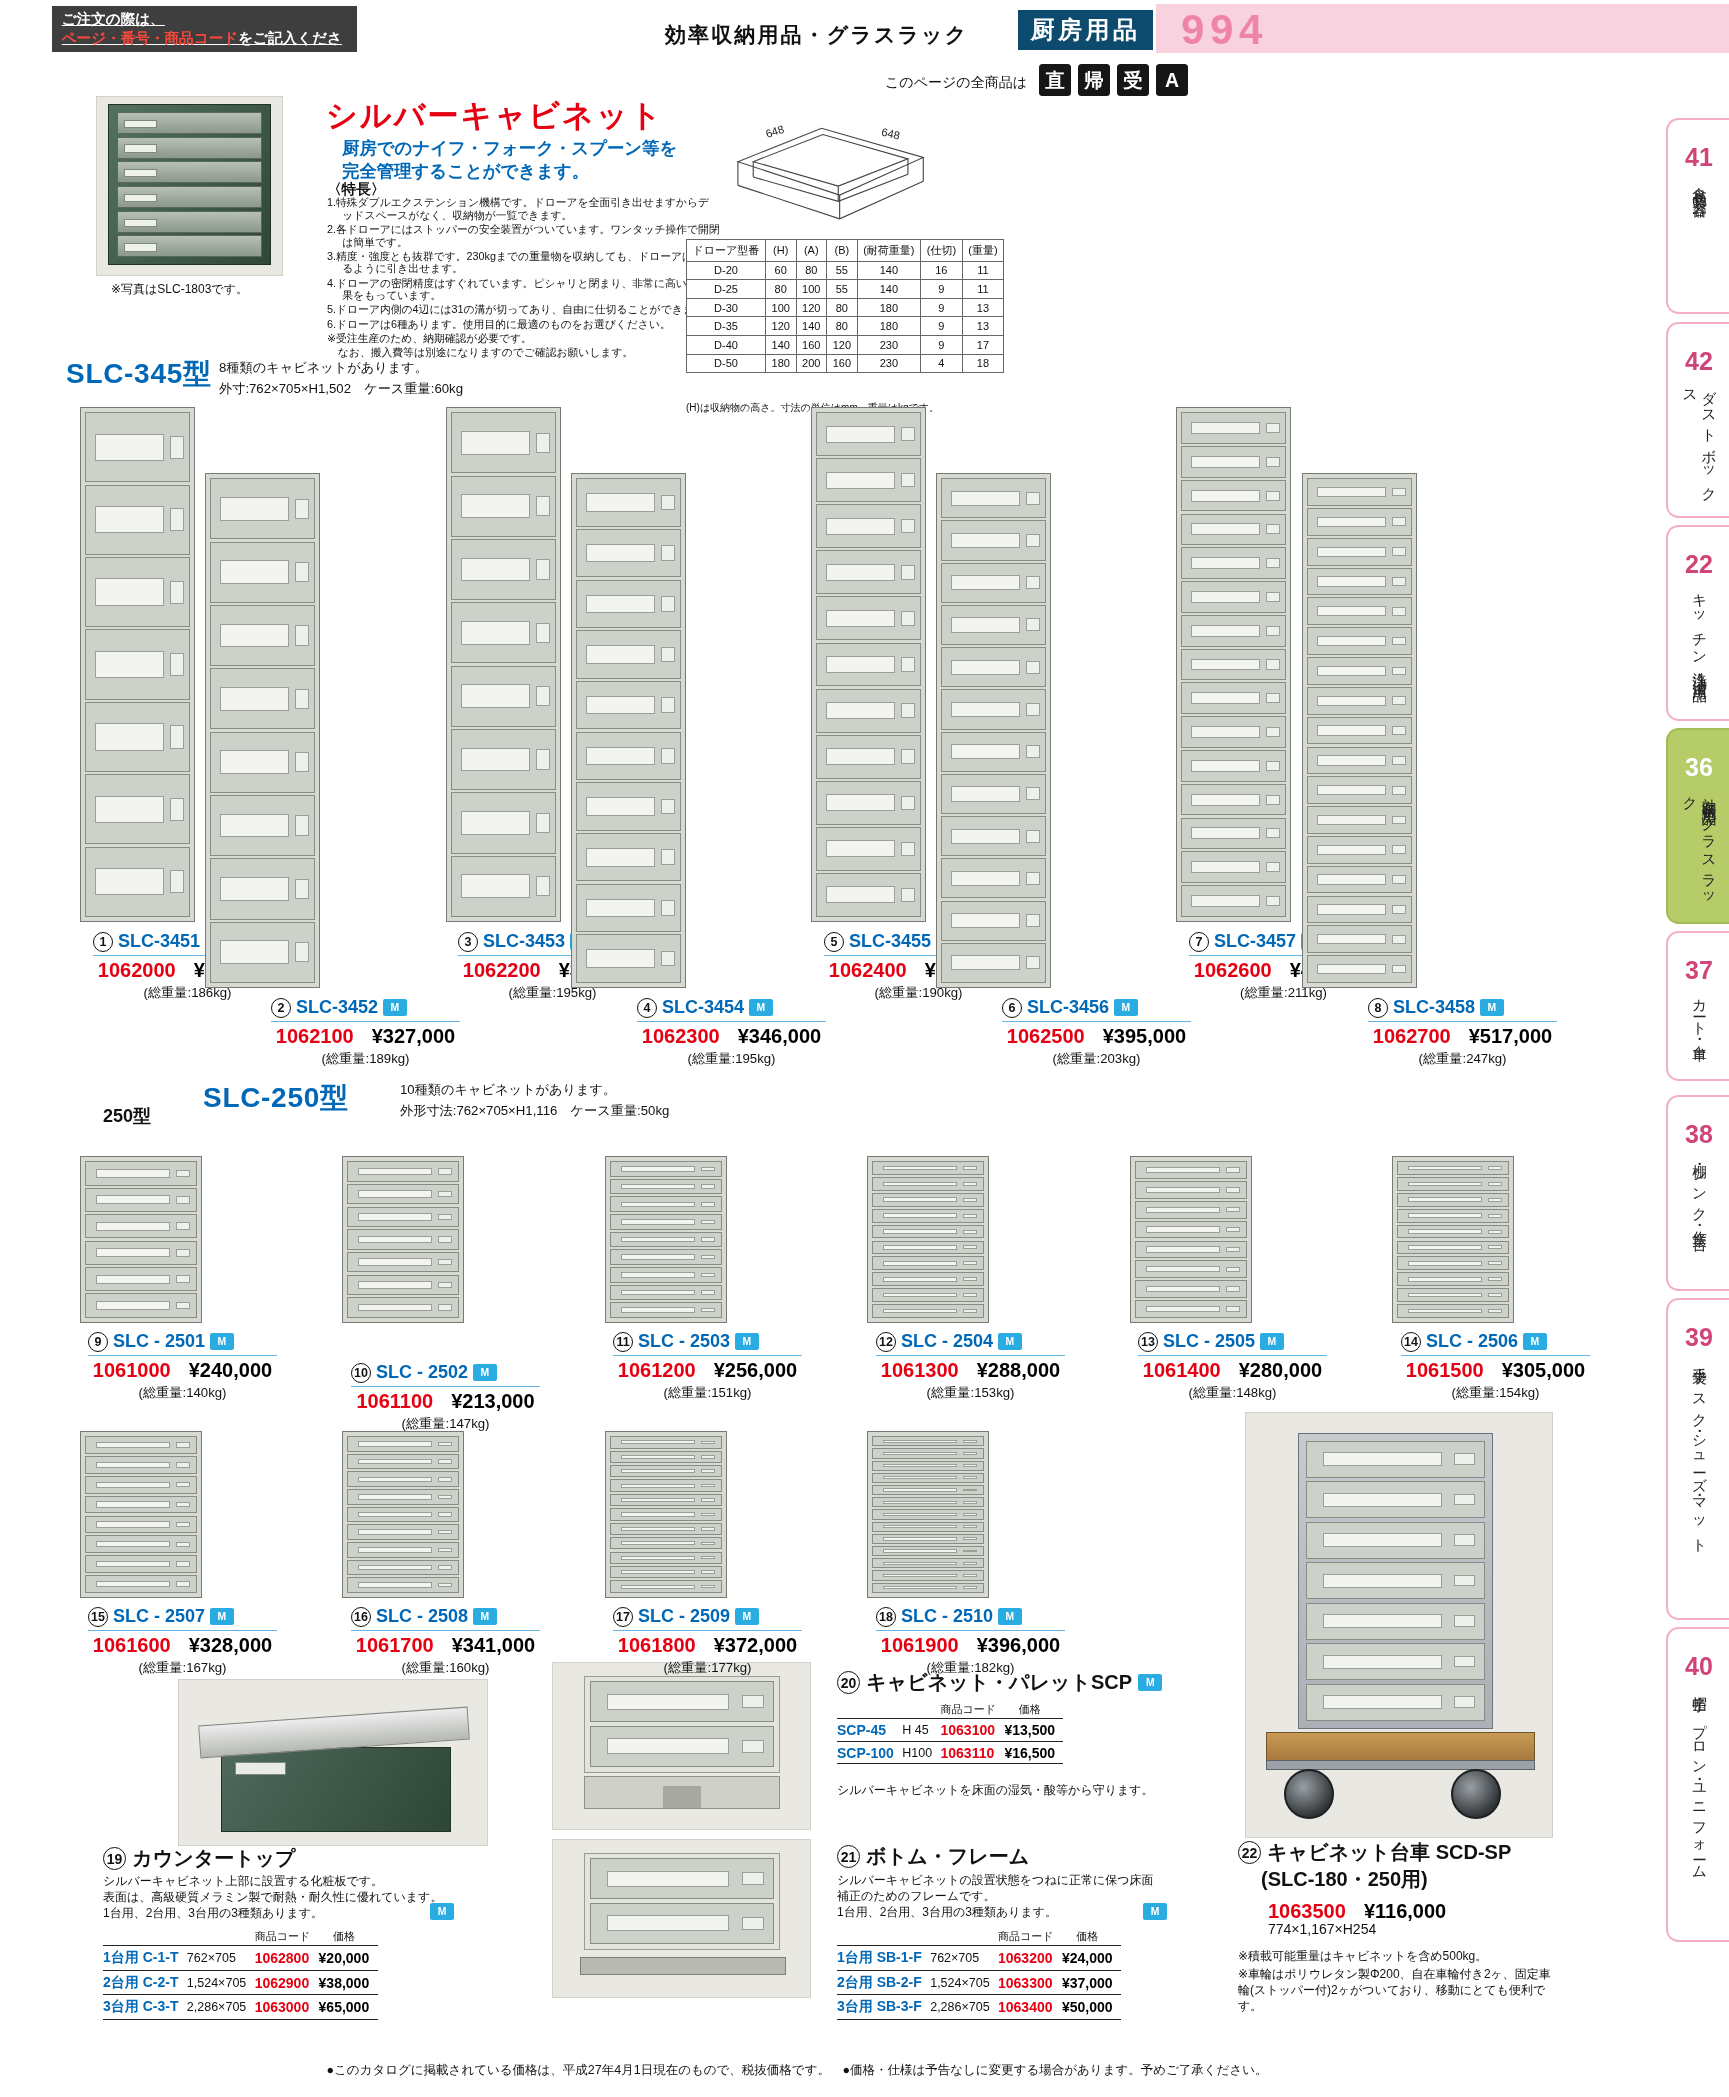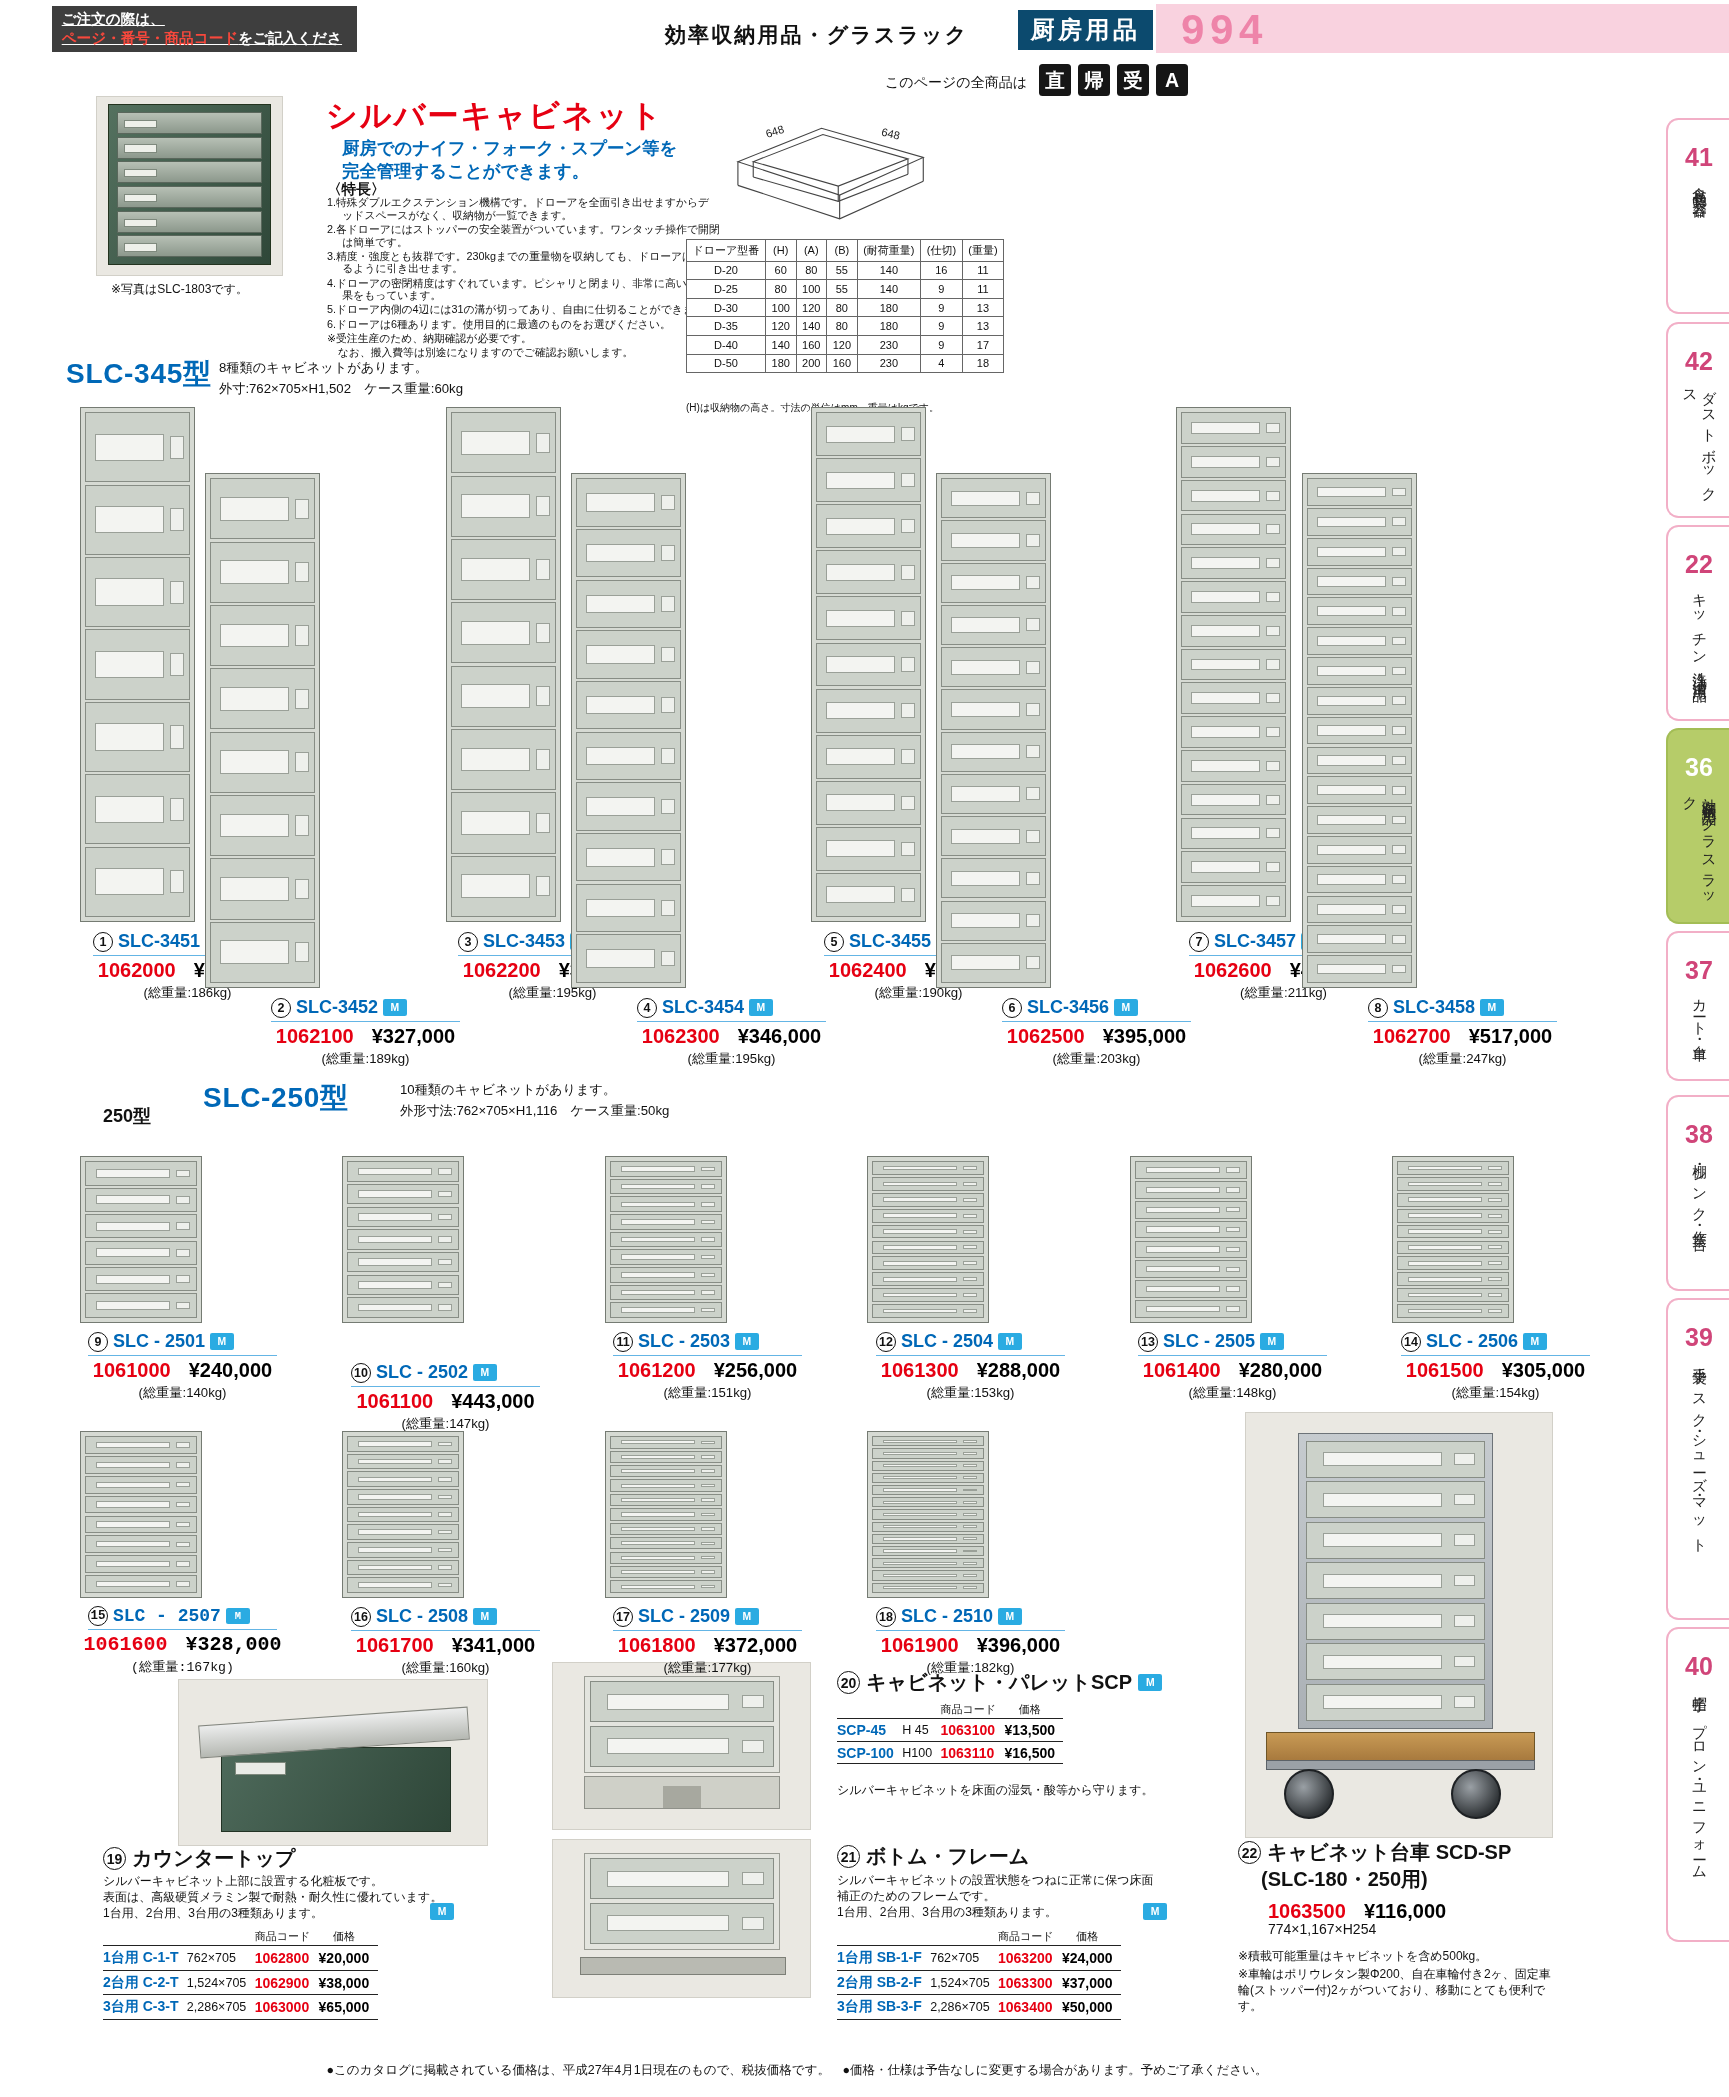--- a/index.html
+++ b/index.html
@@ -670,21 +670,21 @@
       <div class="dr"></div>
     </div>
     <div class="pcap" style="left: 351px; top: 1362px;">
       <div class="name-row">
         <span class="circ">10</span>
         <span class="pname">SLC - 2502</span>
         <span class="flag">M</span>
       </div>
       <div class="code-row">
         <span class="pcode">1061100</span>
-        <span class="pprice">¥443,000</span>
+        <span class="pprice">¥213,000</span>
       </div>
       <div class="pweight">(総重量:147kg)</div>
     </div>
     <div class="cab" style="left: 605px; top: 1156px; width: 122px; height: 167px;">
       <div class="dr"></div>
       <div class="dr"></div>
       <div class="dr"></div>
       <div class="dr"></div>
       <div class="dr"></div>
       <div class="dr"></div>
@@ -777,21 +777,21 @@
     <div class="cab" style="left: 80px; top: 1431px; width: 122px; height: 167px;">
       <div class="dr"></div>
       <div class="dr"></div>
       <div class="dr"></div>
       <div class="dr"></div>
       <div class="dr"></div>
       <div class="dr"></div>
       <div class="dr"></div>
       <div class="dr"></div>
     </div>
-    <div class="pcap" style="left: 88px; top: 1606px; font-family: Liberation Mono, monospace;">
+    <div class="pcap" style="left: 88px; top: 1606px;">
       <div class="name-row">
         <span class="circ">15</span>
         <span class="pname">SLC - 2507</span>
         <span class="flag">M</span>
       </div>
       <div class="code-row">
         <span class="pcode">1061600</span>
         <span class="pprice">¥328,000</span>
       </div>
       <div class="pweight">(総重量:167kg)</div>

